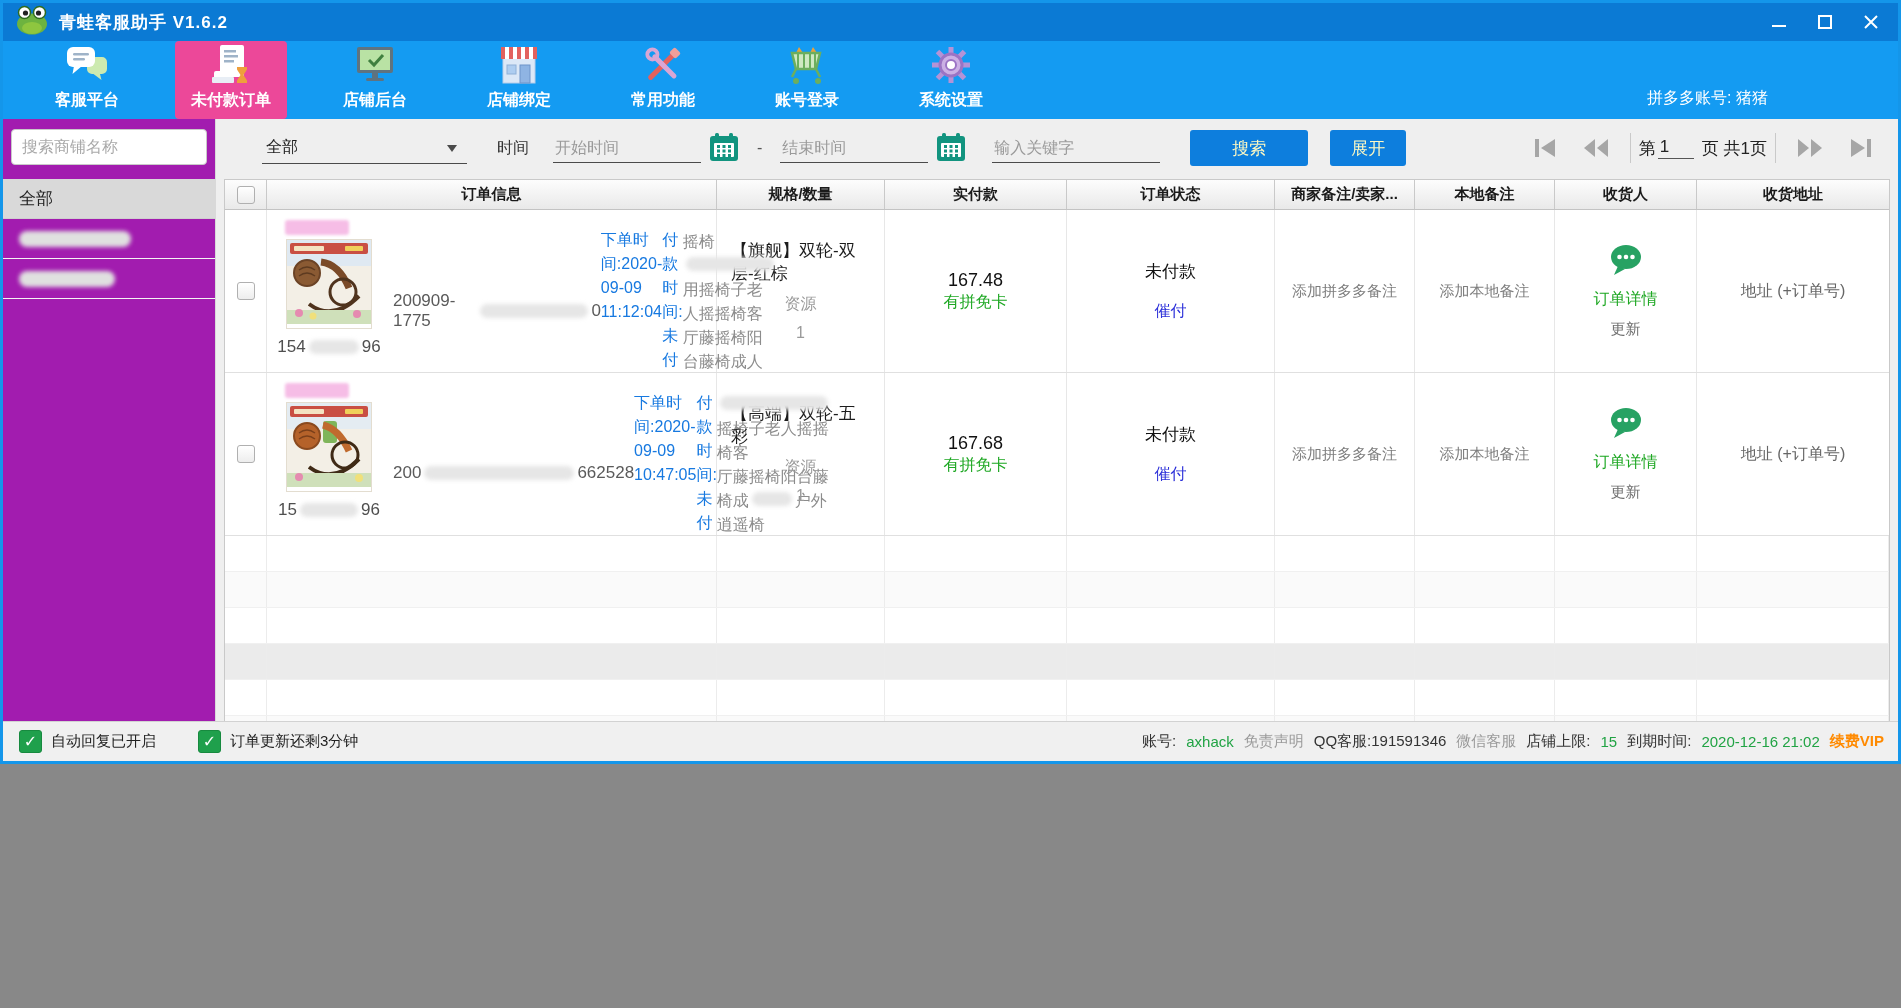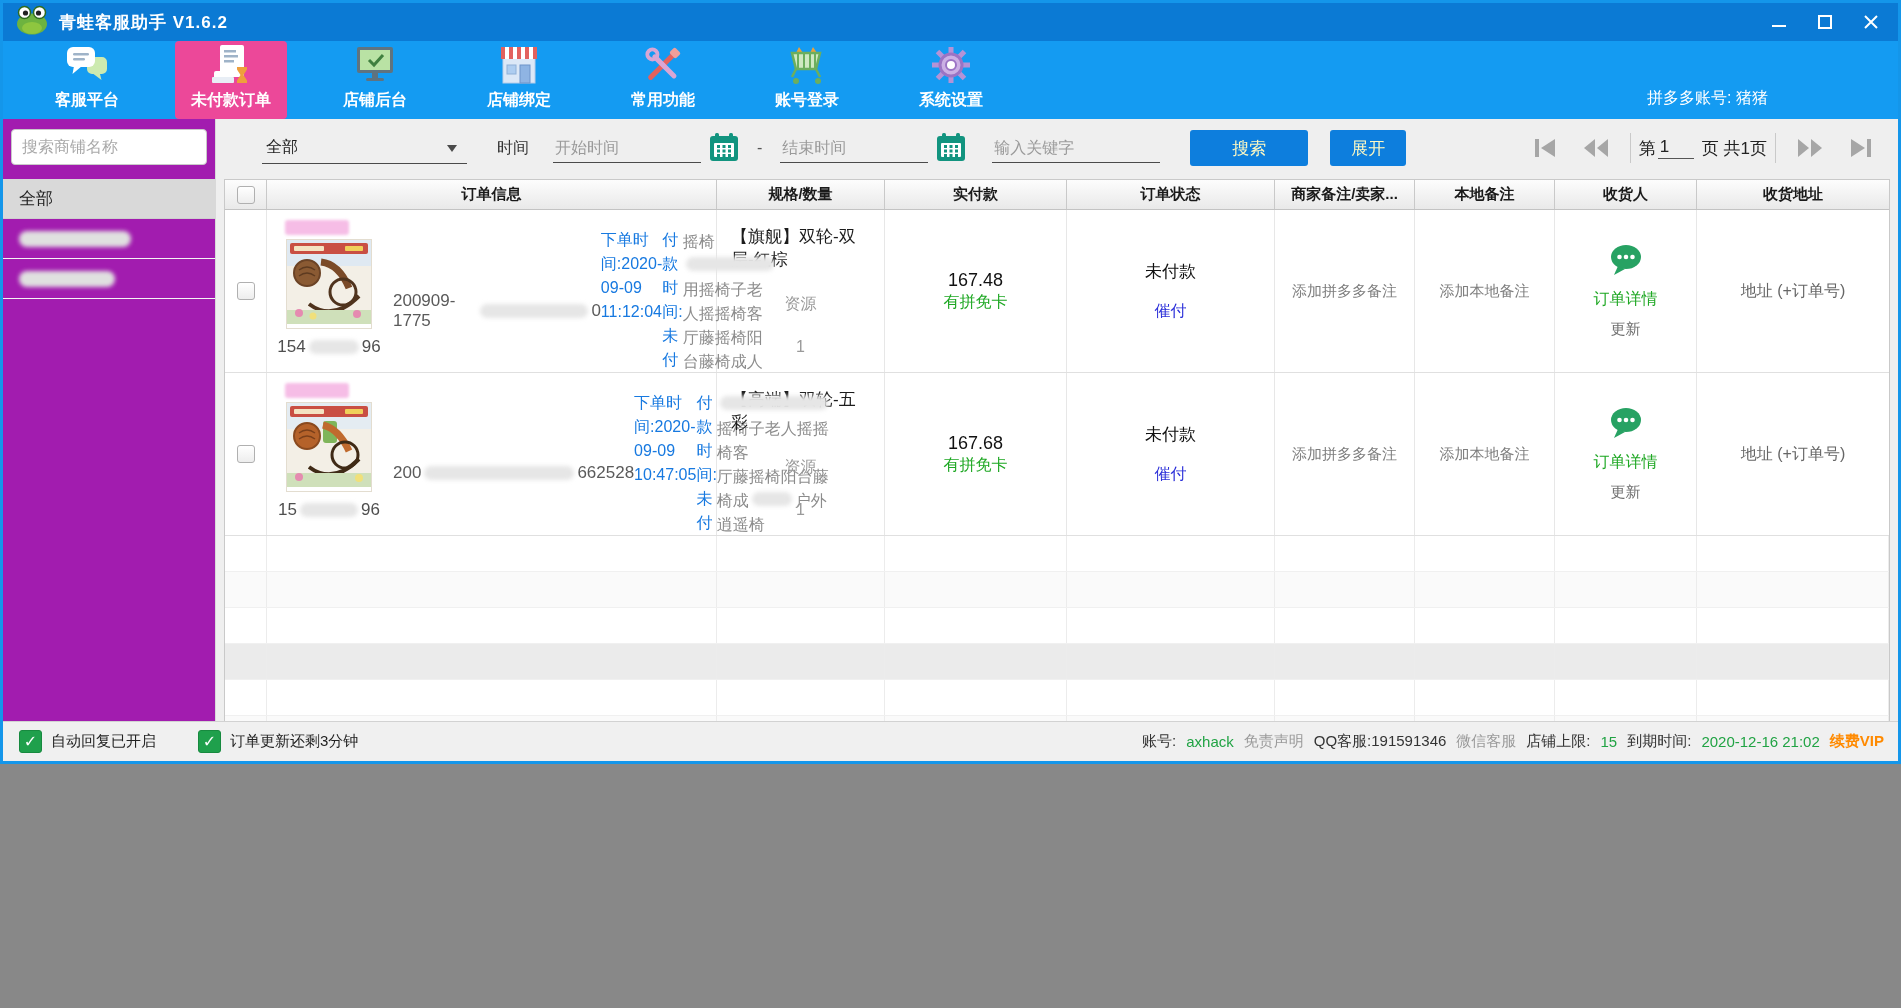--- a/index.html
+++ b/index.html
@@ -94,21 +94,21 @@
   .thumb { margin-top:4px; border:1px solid #e3ddd0; }
   .phone-line { margin-top:8px; font-size:17px; color:#4f4f4f; display:flex; align-items:center; }
   .info-text { display:flex; flex-direction:row; padding-top:8px; font-size:16px; min-width:0; }
   .order-no { color:#5a5a5a; font-size:17px; margin-bottom:4px; display:flex; align-items:center; }
   .redact { display:inline-block; background:#e6e6e6; border-radius:7px; filter:blur(2px);
             height:14px; margin:0 3px; }
   .time-line { color:#1779e0; font-size:16px; line-height:1.5; }
   .desc { color:#8c8c8c; line-height:1.5; margin-top:2px; }
 
   .spec-title { width:100%; padding:0 14px; color:#1c1c1c; font-size:17px; line-height:1.35; text-align:left; }
-  .spec-res, .spec-qty { color:#9a9a9a; font-size:16px; margin-top:23px; }
+  .spec-res, .spec-qty { color:#9a9a9a; font-size:16px; margin-top:9px; }
   .amount { font-size:18px; color:#111; }
   .card-tag { color:#1fa824; margin-top:1px; font-size:16px; }
   .status-txt { font-size:17px; color:#111; }
   .urge-link { color:#2b2fd9; margin-top:18px; font-size:16px; cursor:pointer; }
   .note-link { color:#7d7d7d; font-size:15px; cursor:pointer; }
   .detail-link { color:#1fa824; font-size:16px; margin-top:8px; cursor:pointer; }
   .update-link { color:#6e6e6e; font-size:15px; margin-top:10px; cursor:pointer; }
   .address-txt { color:#666; font-size:16px; padding:0 8px; }
 
   #empty-rows { flex:1; overflow:hidden; display:flex; flex-direction:column; }

